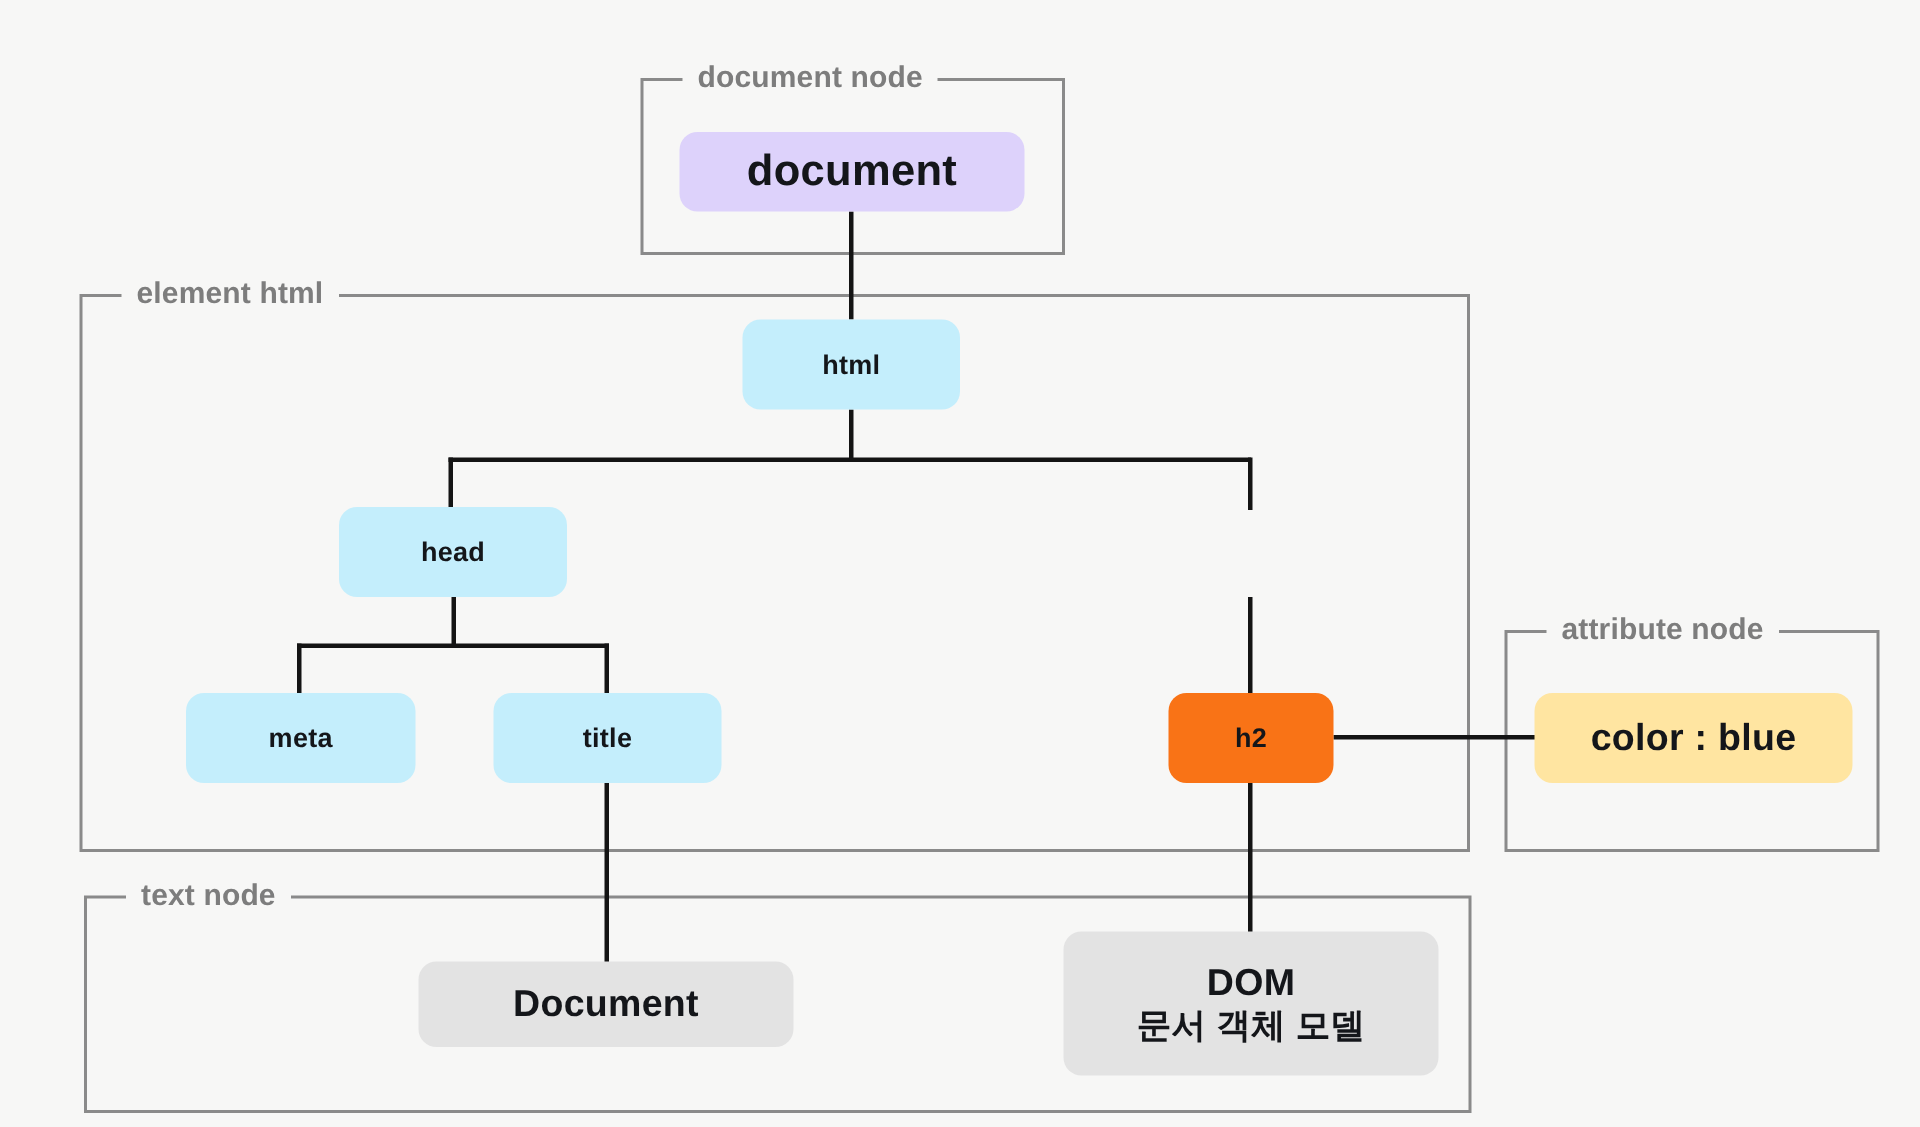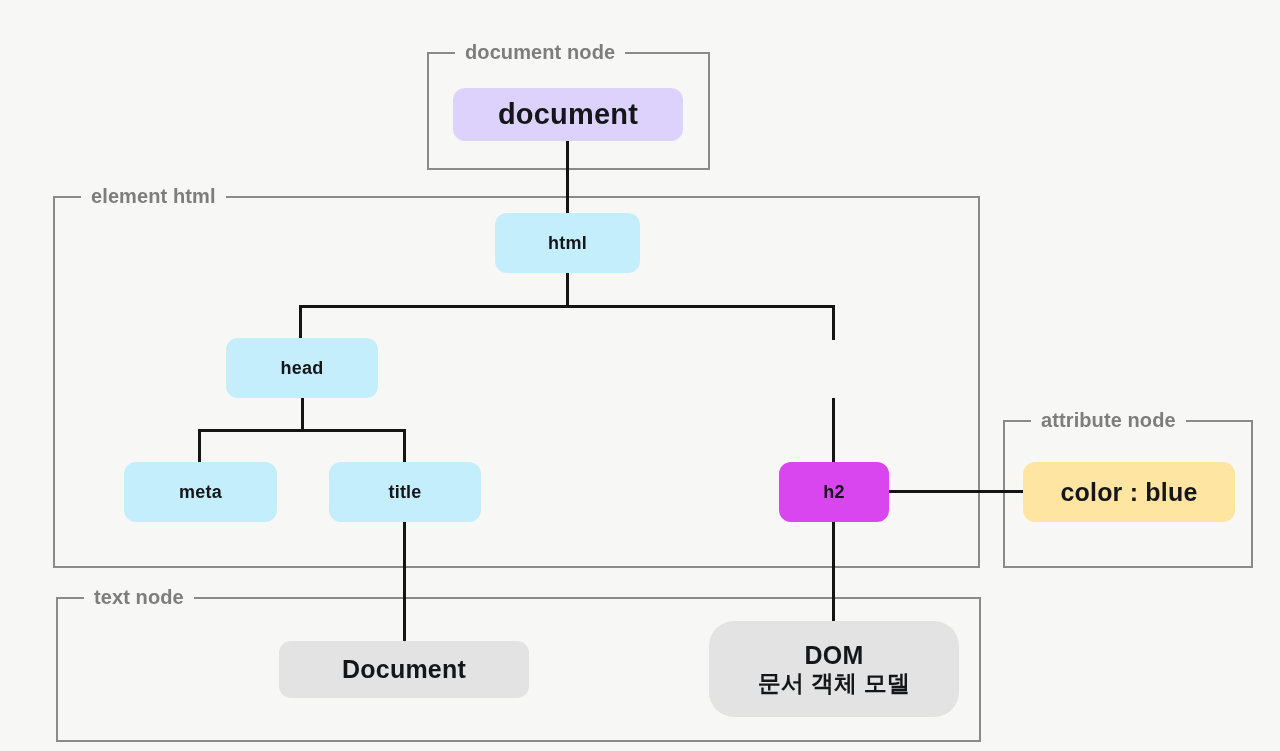--- a/index.html
+++ b/index.html
@@ -105,17 +105,17 @@
     <div class="connector v" style="left: 391px; top: 429px; height: 34px;"></div>
     <div class="connector v" style="left: 820px; top: 398px; height: 65px;"></div>
     <div class="connector v" style="left: 391px; top: 522px; height: 120px;"></div>
     <div class="connector v" style="left: 820px; top: 522px; height: 100px;"></div>
     <div class="connector h" style="left: 877px; top: 490px; width: 136px;"></div>
     <div class="node node-document" style="left: 441px; top: 88px; width: 230px; height: 53px; background: rgb(221, 210, 251);"><span>document</span></div>
     <div class="node node-element" style="left: 483px; top: 213px; width: 145px; height: 60px; background: rgb(196, 238, 252);"><span>html</span></div>
     <div class="node node-element" style="left: 214px; top: 338px; width: 152px; height: 60px; background: rgb(196, 238, 252);"><span>head</span></div>
     <div class="node node-element" style="left: 112px; top: 462px; width: 153px; height: 60px; background: rgb(196, 238, 252);"><span>meta</span></div>
     <div class="node node-element" style="left: 317px; top: 462px; width: 152px; height: 60px; background: rgb(196, 238, 252);"><span>title</span></div>
-    <div class="node node-element" style="left: 767px; top: 462px; width: 110px; height: 60px; background: #d946ef;"><span>h2</span></div>
+    <div class="node node-element" style="left: 767px; top: 462px; width: 110px; height: 60px; background: #f97316;"><span>h2</span></div>
     <div class="node node-attribute" style="left: 1011px; top: 462px; width: 212px; height: 60px; background: rgb(255, 229, 161);"><span>color : blue</span></div>
     <div class="node node-text" style="left: 267px; top: 641px; width: 250px; height: 57px; background: rgb(227, 227, 227);"><span>Document</span></div>
-    <div class="node node-text" style="left: 697px; top: 621px; width: 250px; height: 96px; background: rgb(227, 227, 227); border-radius: 25px;"><span>DOM</span><span class="sub">문서 객체 모델</span></div>
+    <div class="node node-text" style="left: 697px; top: 621px; width: 250px; height: 96px; background: rgb(227, 227, 227);"><span>DOM</span><span class="sub">문서 객체 모델</span></div>
   </div>
 
 </body></html>

